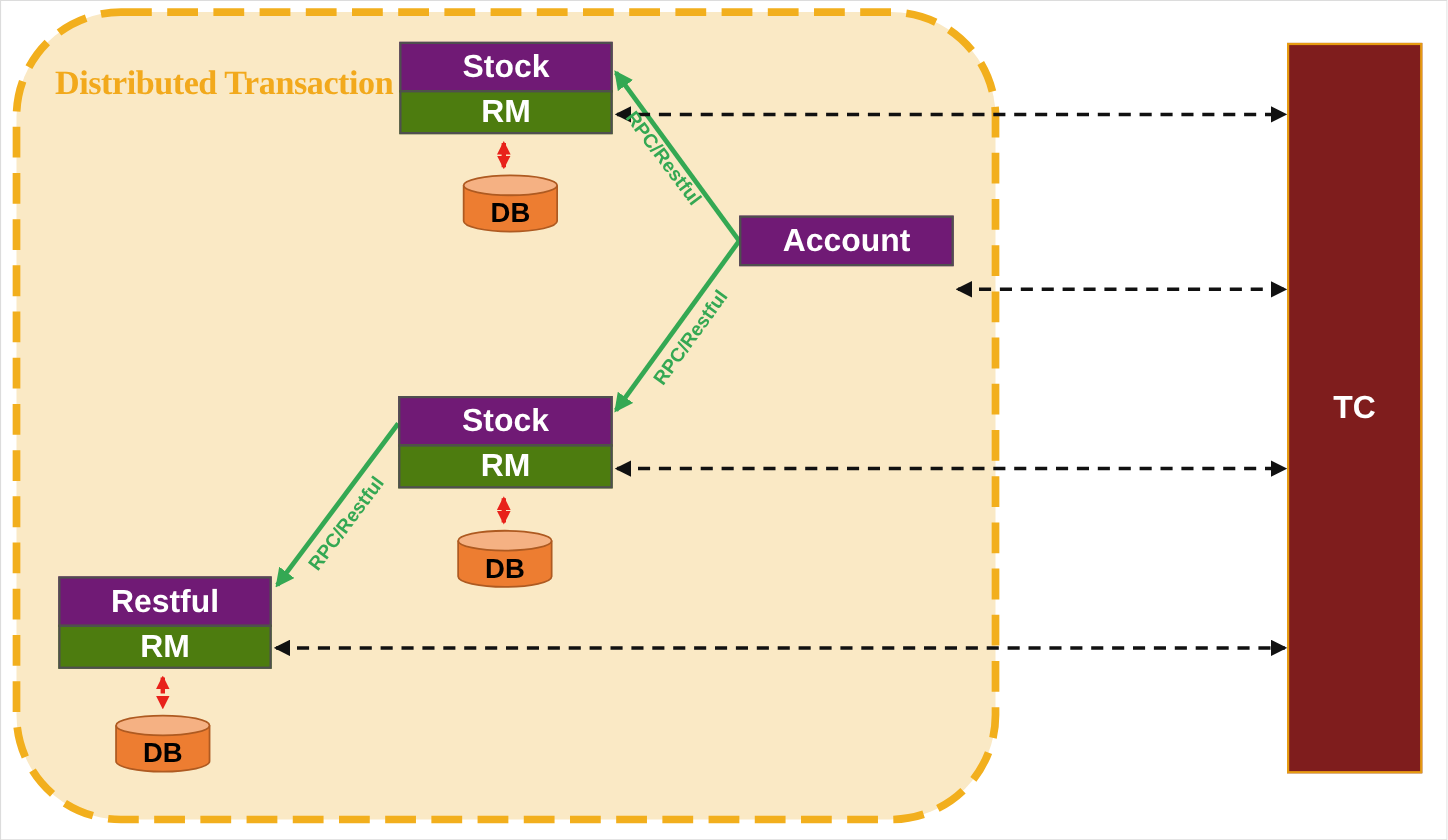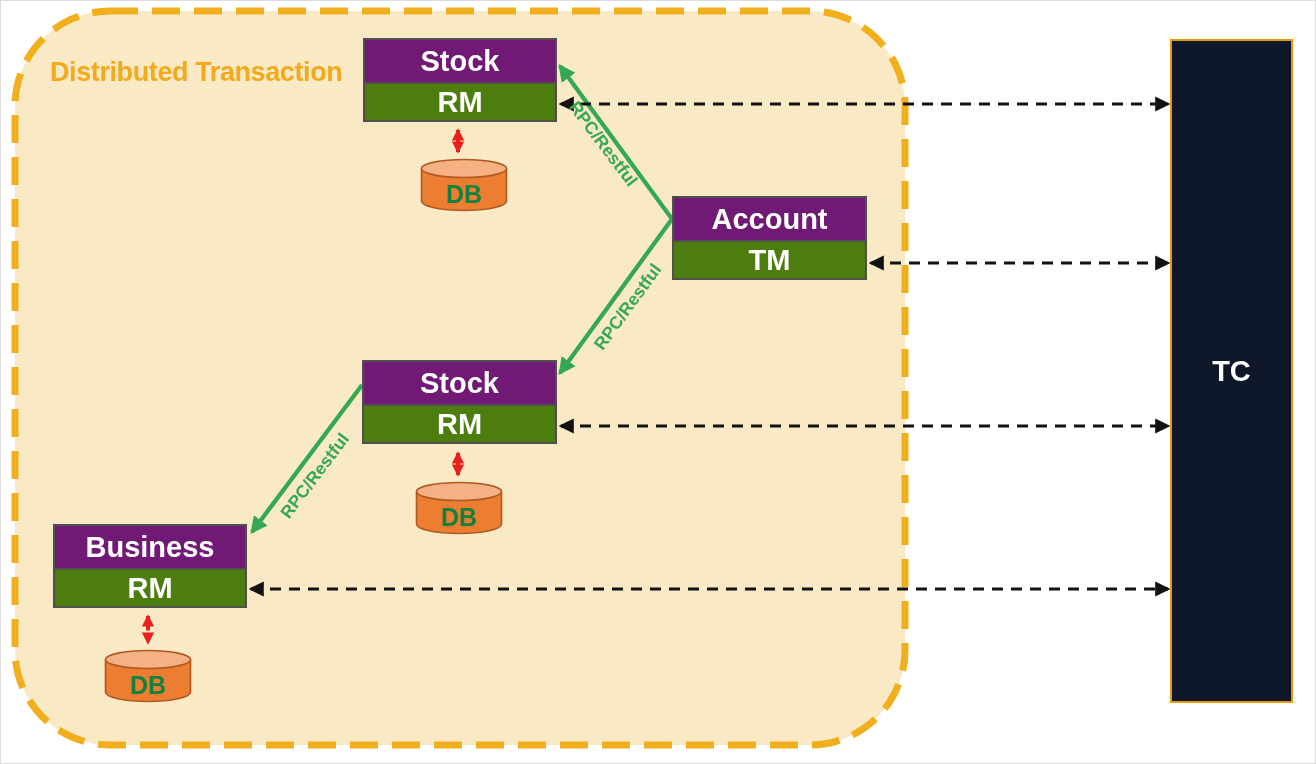--- a/index.html
+++ b/index.html
@@ -7,47 +7,47 @@
     position:relative;
     width:1316px;height:764px;
     background:#ffffff;
     overflow:hidden;
     font-family:"Liberation Sans", sans-serif;
     box-shadow: inset 0 0 0 1px #dcdcdc;
   }
   .layer{position:absolute;left:0;top:0;}
   .dt-title{
     position:absolute;left:50px;top:57px;
-    font-size:27px;font-weight:bold;color:#F2A91C;
-    letter-spacing:-0.4px;white-space:nowrap;
+    font-size:31px;font-weight:bold;color:#F2A91C;
+    letter-spacing:-0.4px;white-space:nowrap;font-family:Liberation Serif, serif;
   }
   .service{position:absolute;}
   .svc-name{
     box-sizing:border-box;height:46px;width:100%;
     background:#701a75;border:2px solid #4F4F4F;
     color:#ffffff;font-size:29px;font-weight:bold;
     display:flex;align-items:center;justify-content:center;
   }
   .svc-mgr{
     box-sizing:border-box;height:40px;width:100%;margin-top:-2px;
     background:#4d7c0f;border:2px solid #4F4F4F;
     color:#ffffff;font-size:29px;font-weight:bold;
     display:flex;align-items:center;justify-content:center;
   }
   .db{position:absolute;width:88px;height:54px;}
   .db svg{position:absolute;left:0;top:0;}
   .db-label{
     position:absolute;left:0;top:22px;width:100%;
-    text-align:center;color:#15803d;
+    text-align:center;color:#000000;
     font-size:25px;font-weight:bold;line-height:28px;
   }
   .tc-bar{
     position:absolute;left:1170px;top:39px;width:123px;height:664px;
     box-sizing:border-box;
-    background:#0f172a;border:2px solid #E69B12;
+    background:#7f1d1d;border:2px solid #E69B12;
     display:flex;align-items:center;justify-content:center;
     color:#ffffff;font-size:29px;font-weight:bold;
   }
   .rpc-label{
     position:absolute;
     color:#34A853;font-size:17.5px;font-weight:bold;
     white-space:nowrap;transform-origin:center;
   }
 </style>
 </head>
@@ -86,30 +86,29 @@
 
   <div class="dt-title">Distributed Transaction</div>
 
   <div class="service" style="left:363px;top:38px;width:194px;">
     <div class="svc-name">Stock</div>
     <div class="svc-mgr">RM</div>
   </div>
 
   <div class="service" style="left:672px;top:196px;width:195px;">
     <div class="svc-name">Account</div>
-    <div class="svc-mgr">TM</div>
   </div>
 
   <div class="service" style="left:362px;top:360px;width:195px;">
     <div class="svc-name">Stock</div>
     <div class="svc-mgr">RM</div>
   </div>
 
   <div class="service" style="left:53px;top:524px;width:194px;">
-    <div class="svc-name">Business</div>
+    <div class="svc-name">Restful</div>
     <div class="svc-mgr">RM</div>
   </div>
 
   <div class="db" style="left:420px;top:158px;">
     <svg width="88" height="54" viewBox="0 0 88 54">
       <path d="M1.5 10.5 v32.5 a42.5 9.5 0 0 0 85 0 v-32.5" fill="#ED7D31" stroke="#AE5A21" stroke-width="1.6"></path>
       <ellipse cx="44" cy="10.5" rx="42.5" ry="9" fill="#F5B183" stroke="#AE5A21" stroke-width="1.6"></ellipse>
     </svg>
     <span class="db-label">DB</span>
   </div>

